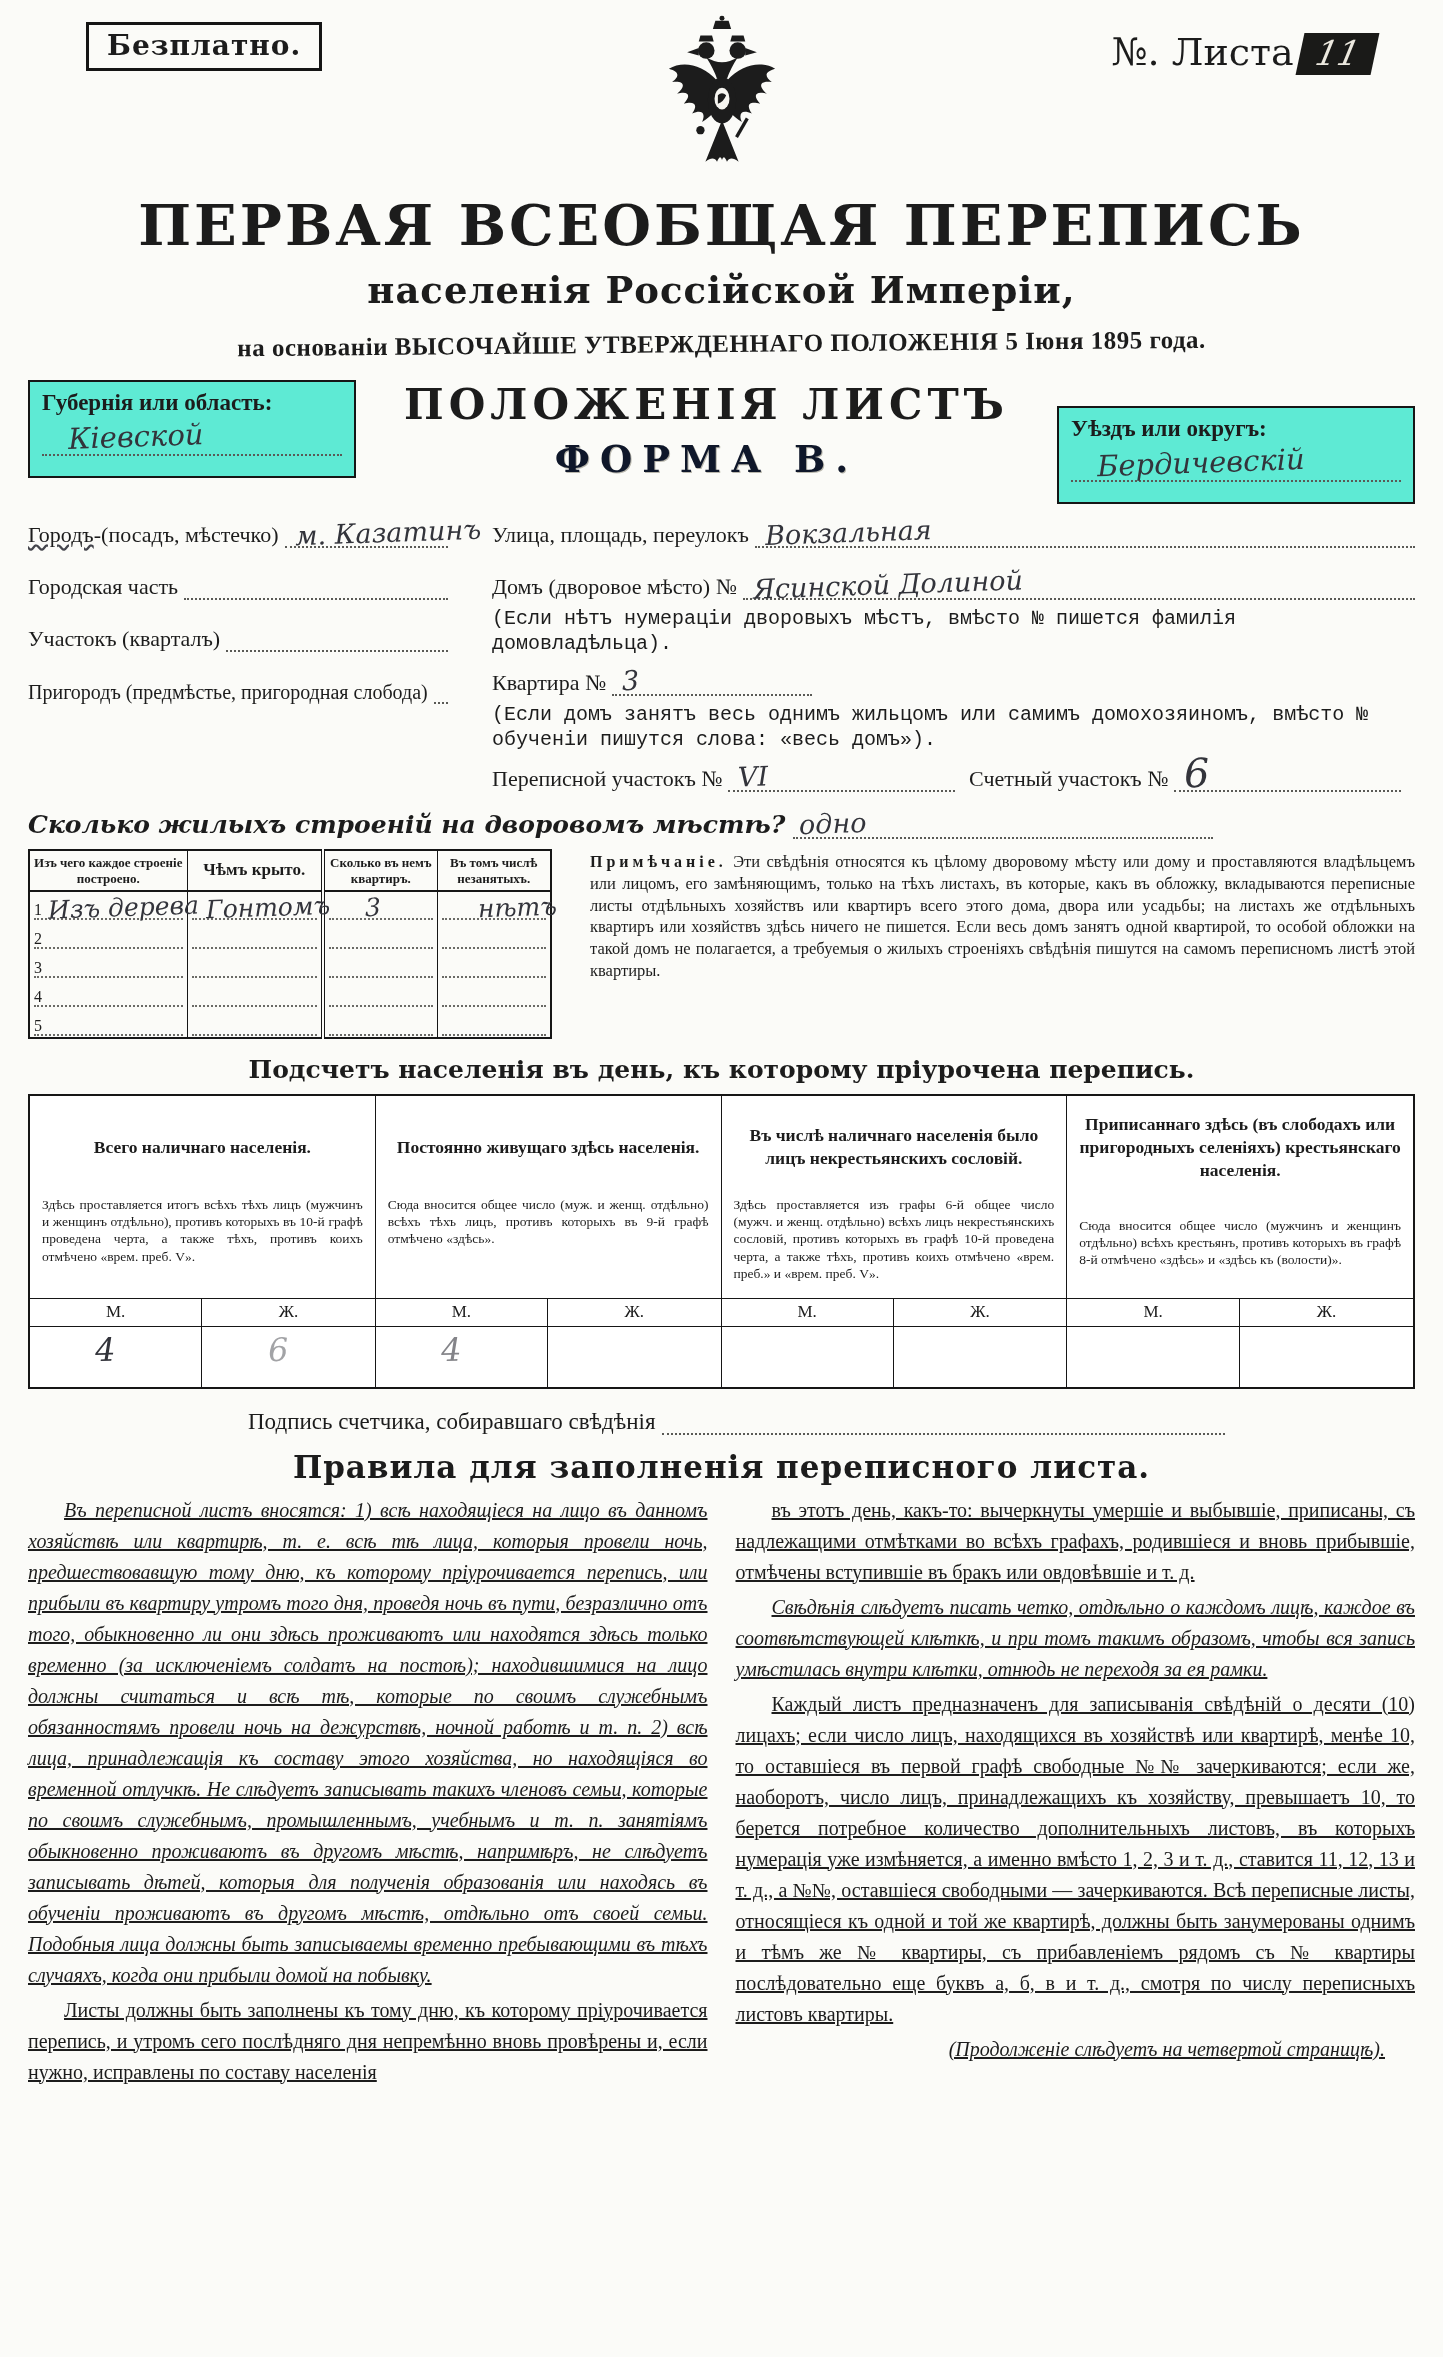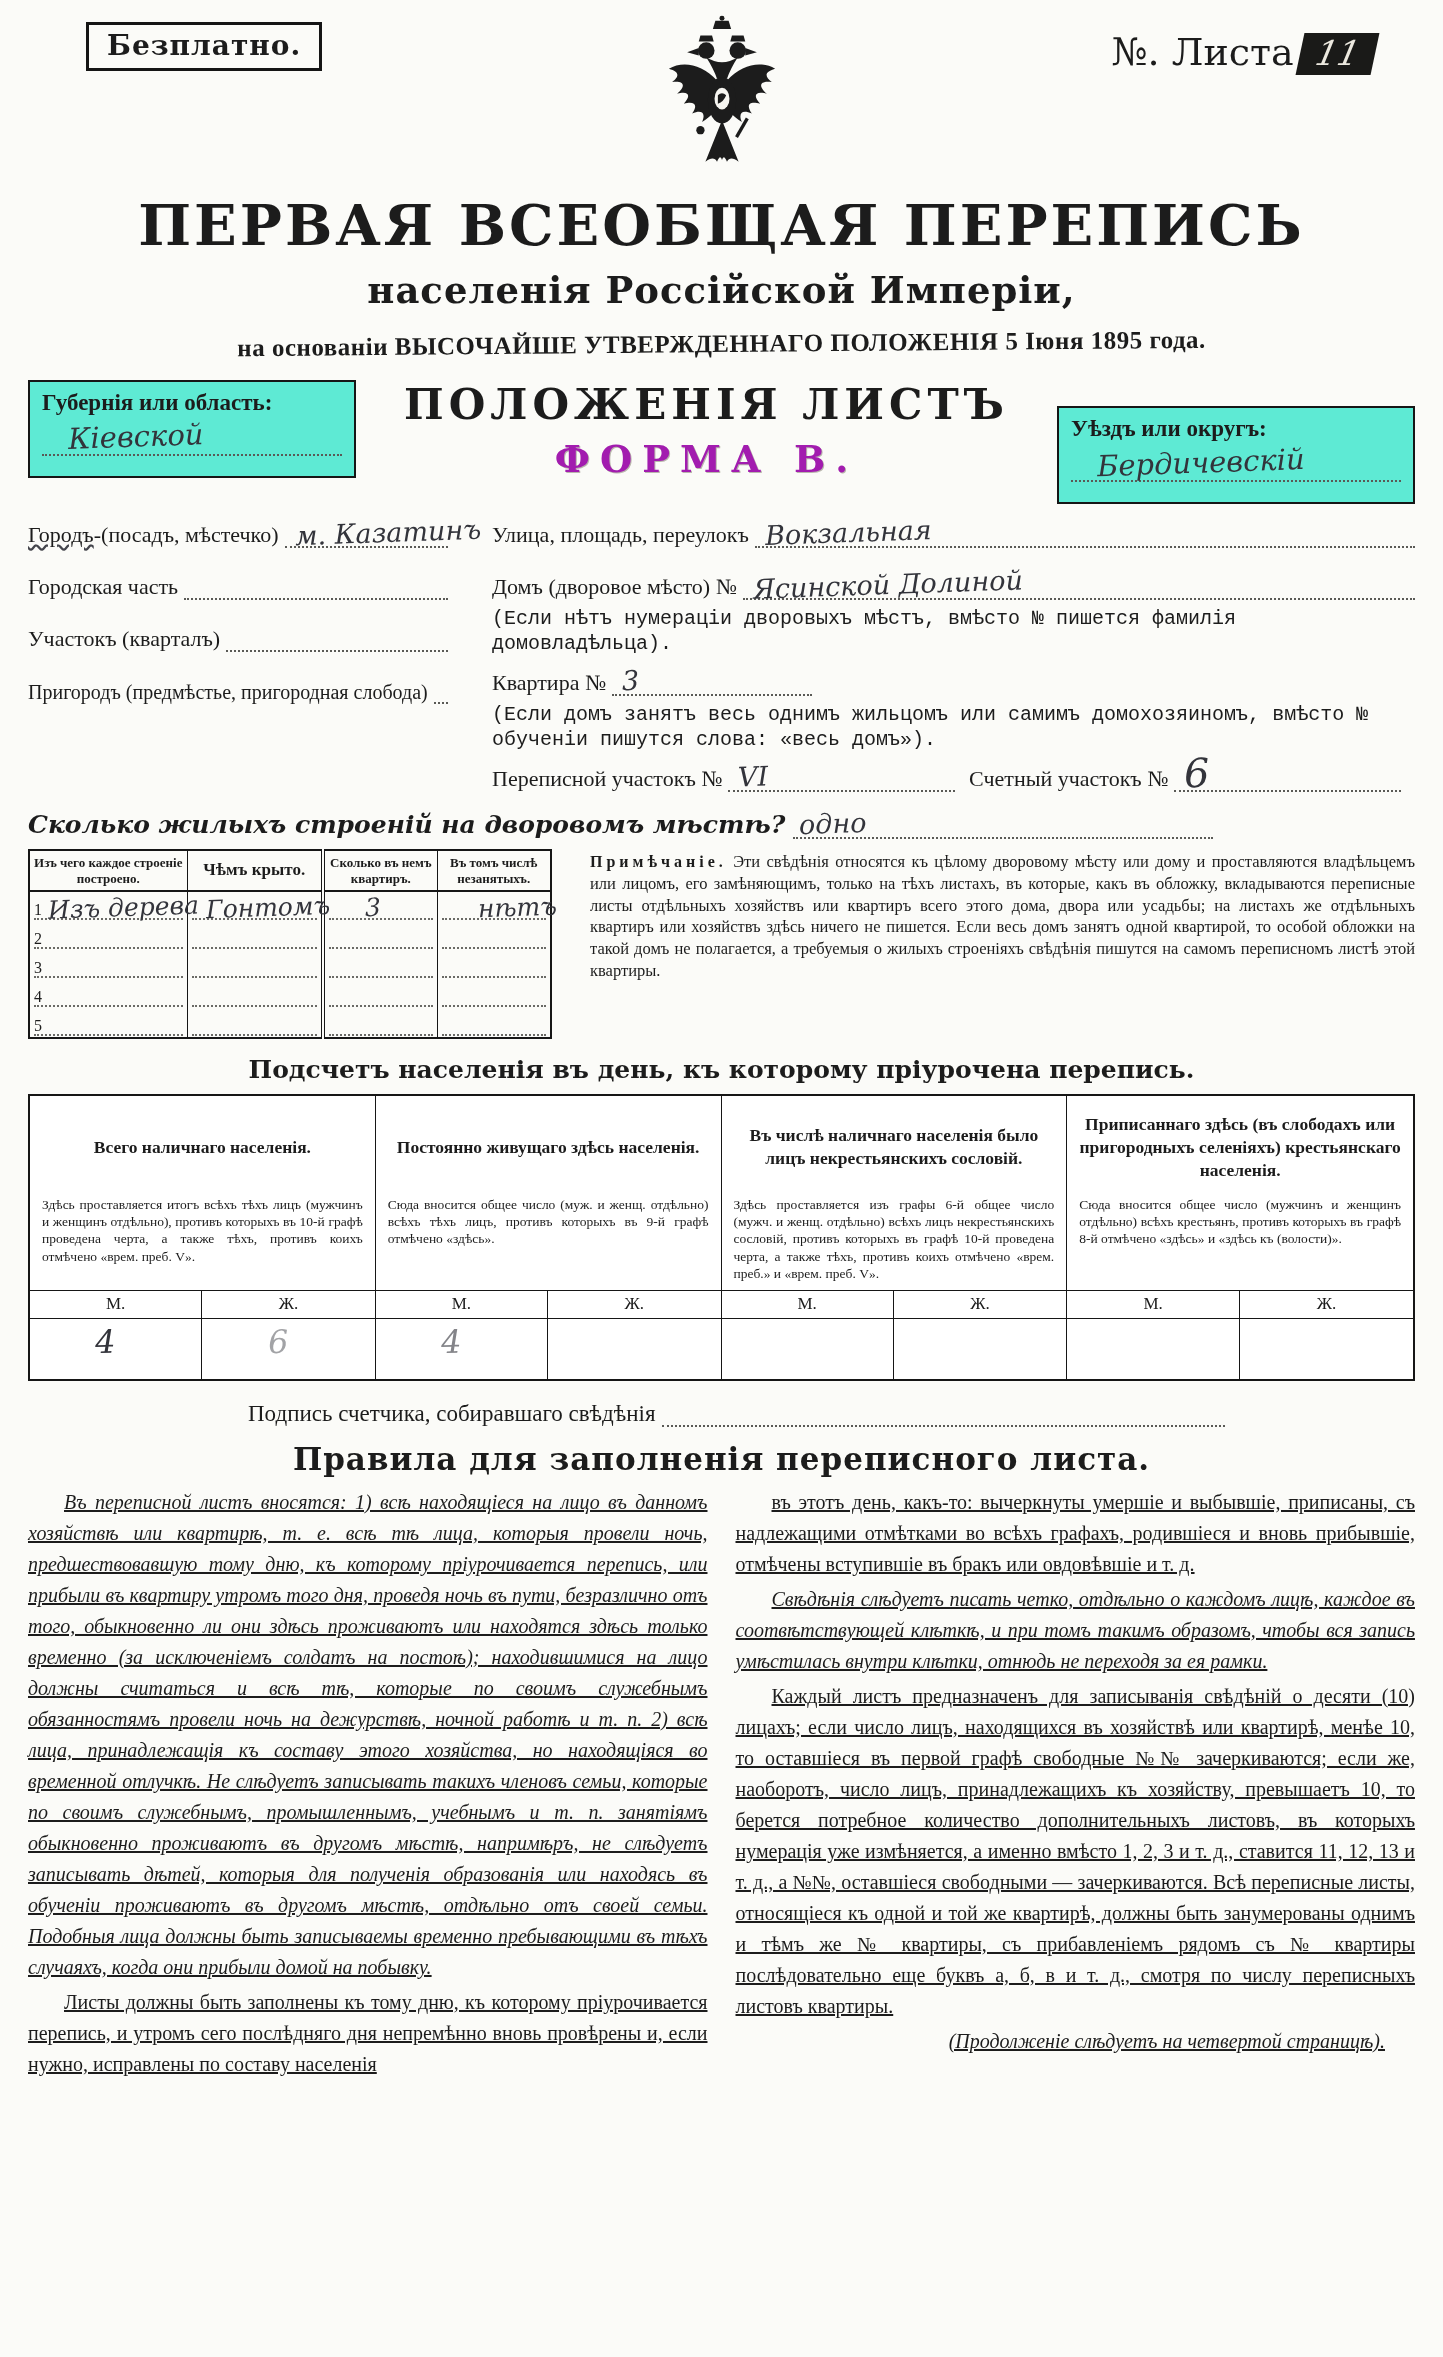--- a/index.html
+++ b/index.html
@@ -38,21 +38,21 @@
   }
 
   
   .form-head{display:flex;margin-top:22px;align-items:flex-start;}
   .fh-box{border:2px solid #161616;padding:8px 12px 20px;background:#5eead4;}
   .fh-left{width:300px;}
   .fh-right{width:330px;margin-top:26px;}
   .fh-label{font-weight:bold;font-size:23px;white-space:nowrap;}
   .fh-center{flex:1;text-align:center;padding:0 14px;}
   .fh-title{font-family:"DejaVu Serif",serif;font-weight:bold;font-size:42px;letter-spacing:5px;}
-  .fh-form{font-family:"DejaVu Serif",serif;font-weight:bold;font-size:37px;letter-spacing:10px;margin-top:8px;color:#a21caf;text-shadow:1px 1px 0 #b9b7ad;}
+  .fh-form{font-family:"DejaVu Serif",serif;font-weight:bold;font-size:37px;letter-spacing:10px;margin-top:8px;color:#0f172a;text-shadow:1px 1px 0 #b9b7ad;}
 
   
   .fill{border-bottom:2px dotted #5a5a56;position:relative;min-height:26px;}
   .hw{
     font-family:"DejaVu Serif",serif;font-style:italic;color:#33343b;
     transform:rotate(-2deg);display:inline-block;
   }
   .fh-box .fill{margin-top:4px;}
   .fh-box .hw{font-size:29px;padding-left:26px;}
 
@@ -88,21 +88,21 @@
   .btable .hw{position:absolute;left:18px;bottom:-1px;font-size:25px;white-space:nowrap;}
   .btable td.num .hw{left:36%;}
 
   .pnote{flex:1;font-size:16.5px;line-height:1.32;text-align:justify;padding-top:2px;}
   .pnote .nlabel{font-weight:bold;letter-spacing:4px;font-size:16px;}
 
   
   .count-title{text-align:center;font-weight:bold;font-size:25px;margin:16px 0 10px;font-family:"DejaVu Serif",serif;}
   .count-table{display:grid;grid-template-columns:1fr 1fr 1fr 1fr;border:2.5px solid #161616;background:#fff;}
   .cgroup{border-right:1.5px solid #161616;display:flex;flex-direction:column;}
-  .cgroup:last-child{border-right:none;}
+  .cgroup:last-child{border-right:none;gap:21px;}
   .g-title{min-height:86px;display:flex;align-items:center;justify-content:center;text-align:center;font-weight:bold;font-size:17.5px;line-height:1.3;padding:8px 12px 2px;}
   .g-note{flex:1;font-size:13.5px;line-height:1.27;text-align:justify;padding:4px 12px 8px;}
   .g-grid{border-top:1.5px solid #161616;display:grid;grid-template-columns:1fr 1fr;}
   .g-h{text-align:center;font-size:17px;padding:3px 0 4px;border-bottom:1px solid #161616;}
   .g-h.mcell{border-right:1px solid #161616;}
   .g-v{height:60px;position:relative;}
   .g-v.mcell{border-right:1px solid #161616;}
   .g-v .hw{position:absolute;left:38%;top:4px;font-size:32px;}
 
   

